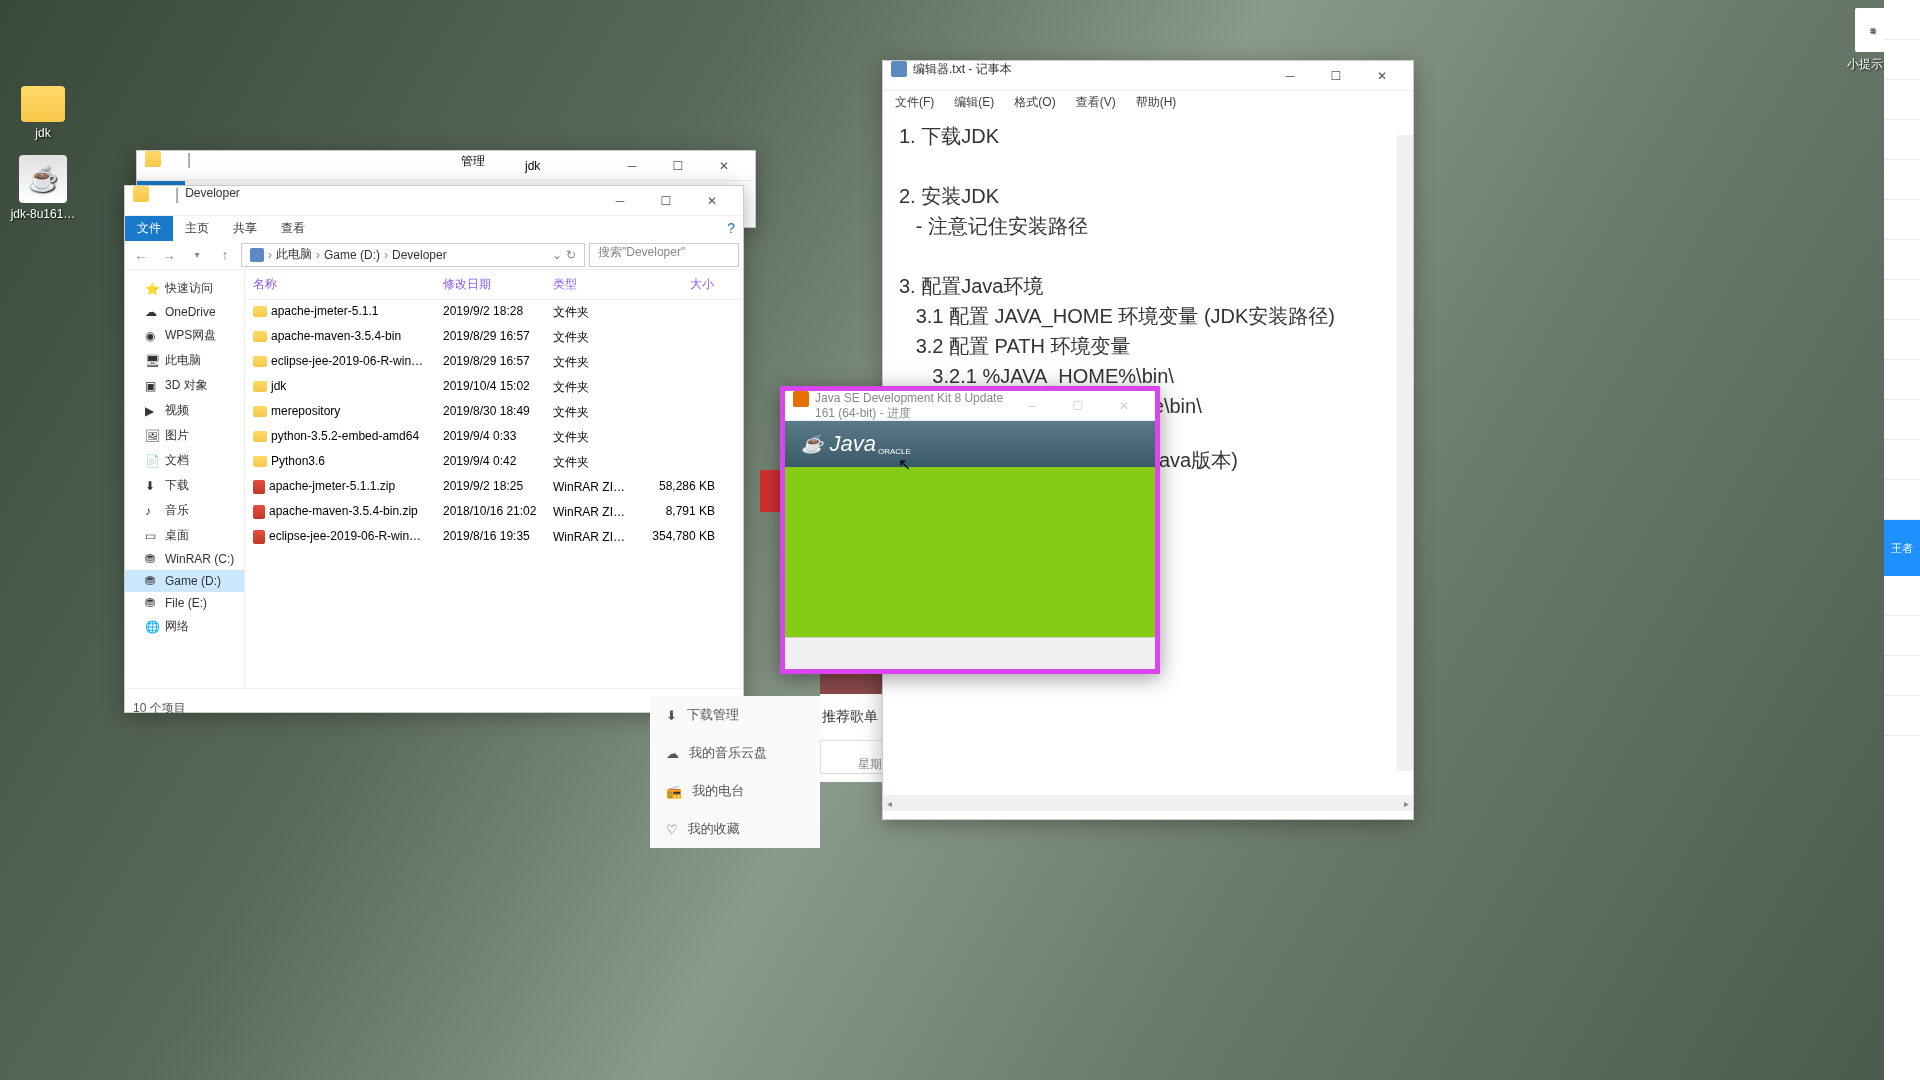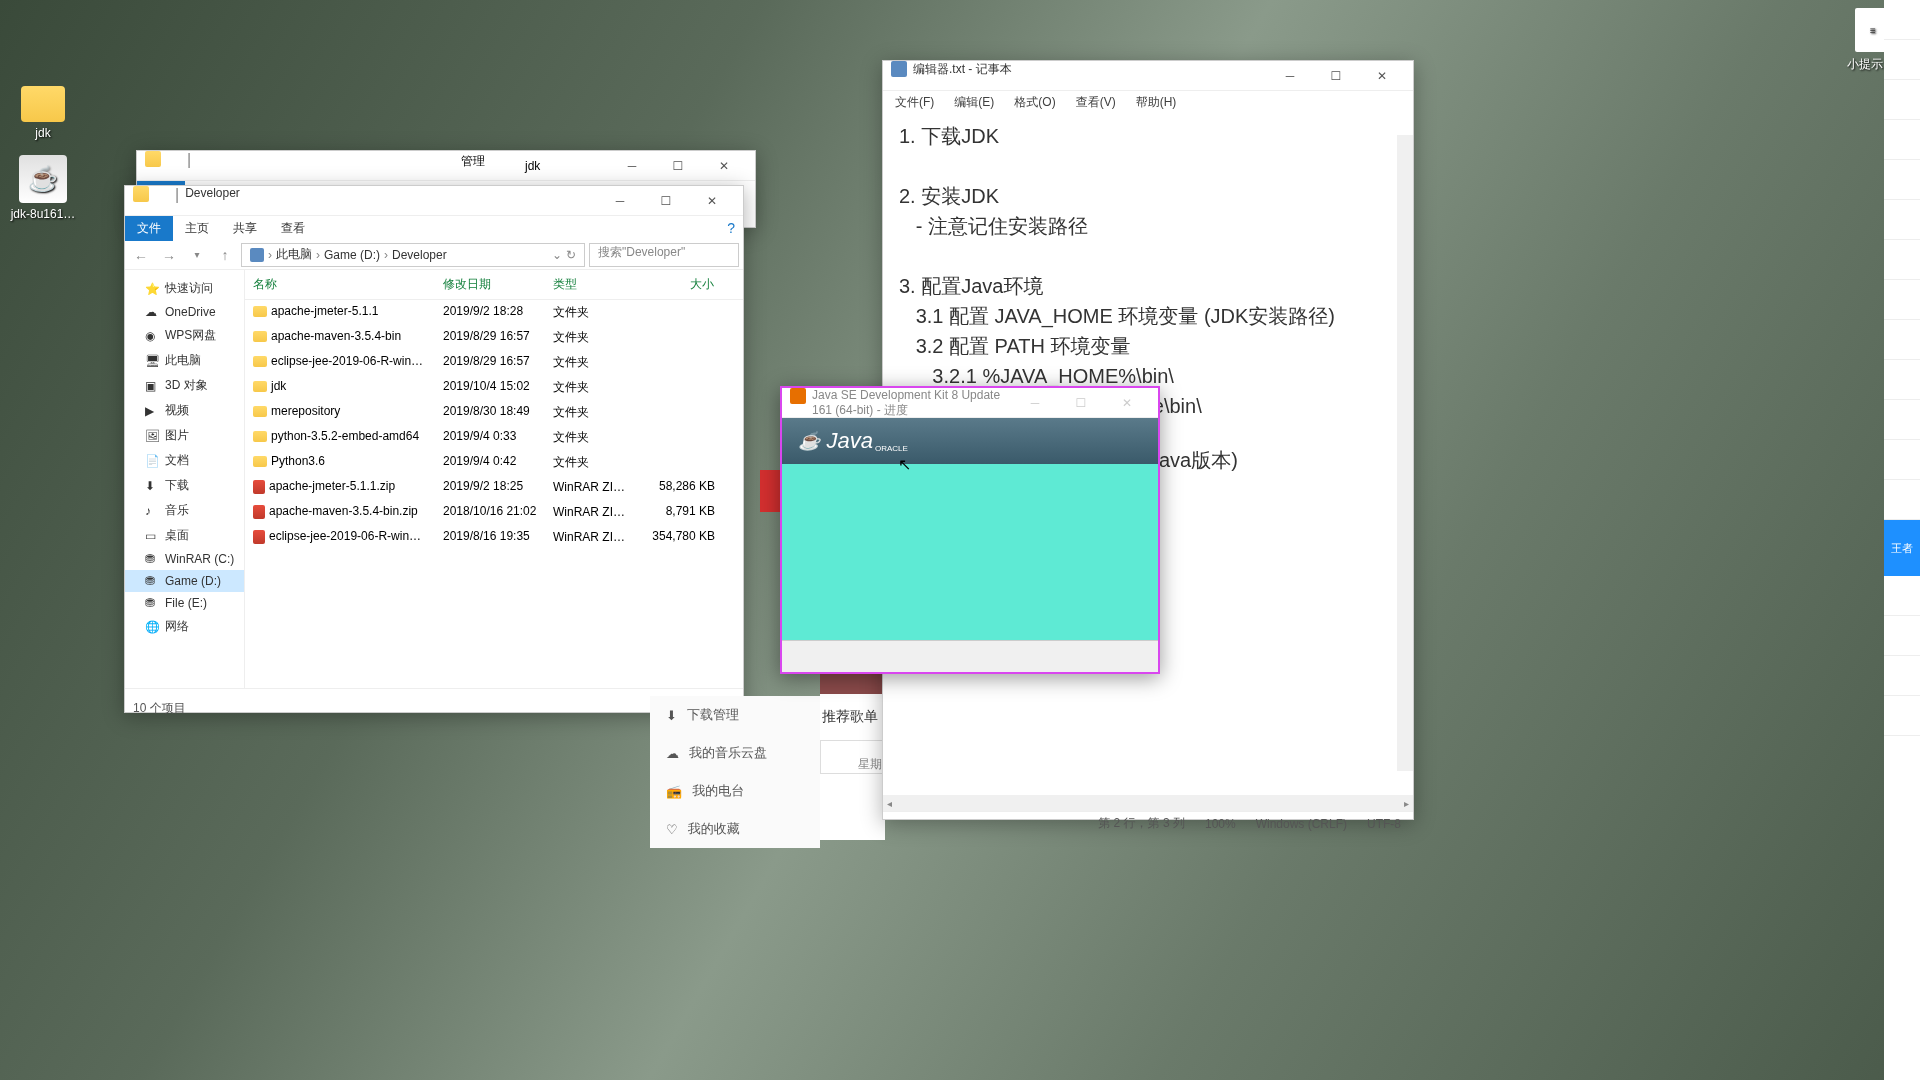--- a/index.html
+++ b/index.html
@@ -23,33 +23,33 @@
 .addr .path{flex:1;height:24px;border:1px solid #ccc;display:flex;align-items:center;padding:0 8px;font-size:12px;gap:4px}
 .addr .path .crumb{color:#333}
 .addr .path .sep{color:#888}
 .addr .search{width:150px;height:24px;border:1px solid #ccc;padding:0 8px;font-size:12px;color:#888}
 .explorer-body{display:flex;height:calc(100% - 108px)}
 .sidebar{width:120px;border-right:1px solid #eee;padding:6px 0;font-size:12px;overflow:hidden}
 .sidebar .item{padding:4px 8px 4px 20px;display:flex;align-items:center;gap:6px;color:#333;white-space:nowrap}
 .sidebar .item.sel{background:#cce8ff}
 .sidebar .item .i{width:14px;height:14px;display:inline-block}
 .filelist{flex:1;font-size:12px}
-.filelist .hdr{display:flex;border-bottom:1px solid #eee;color:#15803d}
+.filelist .hdr{display:flex;border-bottom:1px solid #eee;color:#8b5cf6}
 .filelist .hdr .col{padding:6px 8px;border-right:1px solid transparent}
 .filelist .row{display:flex;padding:2px 0}
 .filelist .row .col{padding:2px 8px;overflow:hidden;white-space:nowrap;text-overflow:ellipsis}
 .filelist .ico{width:16px;height:16px;display:inline-block;margin-right:4px;vertical-align:middle}
 .filelist .ico.fld{background:linear-gradient(#ffd968,#f7c84a);border-radius:2px;width:14px;height:11px}
 .filelist .ico.zip{background:linear-gradient(#e74c3c,#c0392b);border-radius:2px;width:12px;height:14px}
 .statusbar{height:40px;border-top:1px solid #eee;display:flex;align-items:center;padding:0 8px;font-size:12px;color:#555;justify-content:space-between}
 .notepad-menu{height:22px;display:flex;align-items:center;padding:0 4px;font-size:12px;gap:4px}
 .notepad-menu .m{padding:2px 8px;color:#404040}
 .notepad-body{padding:8px 16px;font-size:20px;color:#333;line-height:1.5;overflow:auto;height:calc(100% - 76px);position:relative}
 .notepad-status{height:24px;border-top:1px solid #eee;display:flex;align-items:center;justify-content:flex-end;font-size:12px;color:#555;gap:20px;padding:0 12px}
-.installer{position:absolute;background:#5eead4;border:2px solid #d946ef;box-shadow:0 4px 20px rgba(0,0,0,0.4)}
+.installer{position:absolute;background:#84cc16;border:5px solid #d946ef;box-shadow:0 4px 20px rgba(0,0,0,0.4)}
 .installer .titlebar{background:#fff}
 .installer .banner{height:46px;background:linear-gradient(#5a7a8a,#3a5a6a);display:flex;align-items:center;padding:0 16px;color:#fff;font-size:22px;font-style:italic}
 .installer .banner .oracle{font-size:8px;font-style:normal;margin-top:14px;margin-left:2px}
 .installer .content{padding:16px;font-size:12px;color:#333}
 .installer .progress{width:100%;height:16px;border:1px solid #aaa;background:#e8e8e8;margin-top:4px}
 .music{position:absolute;background:#fafafa;font-size:13px;color:#555}
 .music .item{padding:10px 16px;display:flex;align-items:center;gap:10px}
 .scroll-v{position:absolute;right:0;top:22px;bottom:24px;width:16px;background:#f0f0f0}
 .col-name{width:190px}
 .col-date{width:110px}
@@ -314,21 +314,21 @@
     </div>
   <div class="item">
       <span>📻</span>
       <span>我的电台</span>
     </div>
   <div class="item">
       <span>♡</span>
       <span>我的收藏</span>
     </div>
 </div>
-<div class="music" style="top:674px;left:820px;width:65px;height:166px;background:#fff">
+<div class="music" style="top:674px;left:820px;width:65px;height:108px;background:#fff">
   <div style="width:62px;height:20px;background:#8a4a4a"></div>
   <div style="padding:14px 2px;font-size:14px;color:#333">推荐歌单</div>
   <div style="padding:0 2px;border:1px solid #ddd;height:34px;font-size:12px;color:#888;display:flex;align-items:flex-end;justify-content:flex-end">星期</div>
 </div>
 <div style="position:absolute;top:470px;left:760px;width:60px;height:42px;background:#d32f2f"></div>
 
 <div class="window" style="top:60px;left:882px;width:532px;height:760px">
   <div class="titlebar">
     <span class="ico" style="background:#5a8ac0;border-radius:2px"></span>
     <span class="title">编辑器.txt - 记事本</span>
@@ -359,26 +359,20 @@
 
 4. 检查是否安装好</pre>
     <div style="position:absolute;top:332px;left:276px;font-size:20px">ava版本)</div>
     <div class="scroll-v"></div>
   </div>
   <div style="height:16px;background:#f0f0f0;display:flex;align-items:center">
     <span style="margin-left:4px;color:#888;font-size:10px">◂</span>
       <span style="flex:1"></span>
       <span style="margin-right:4px;color:#888;font-size:10px">▸</span>
   </div>
-  <div class="notepad-status">
-    <span>第 2 行，第 3 列</span>
-    <span>100%</span>
-    <span>Windows (CRLF)</span>
-    <span>UTF-8</span>
-  </div>
 </div>
 
 <div class="installer" style="top:386px;left:780px;width:380px;height:288px">
   <div class="titlebar">
     <span class="ico" style="background:#e76f00;border-radius:2px"></span>
     <span class="title" style="color:#888">Java SE Development Kit 8 Update 161 (64-bit) - 进度</span>
     <div class="btns">
       <div class="btn" style="color:#ccc">─</div>
       <div class="btn" style="color:#ccc">☐</div>
       <div class="btn" style="color:#ccc">✕</div>

